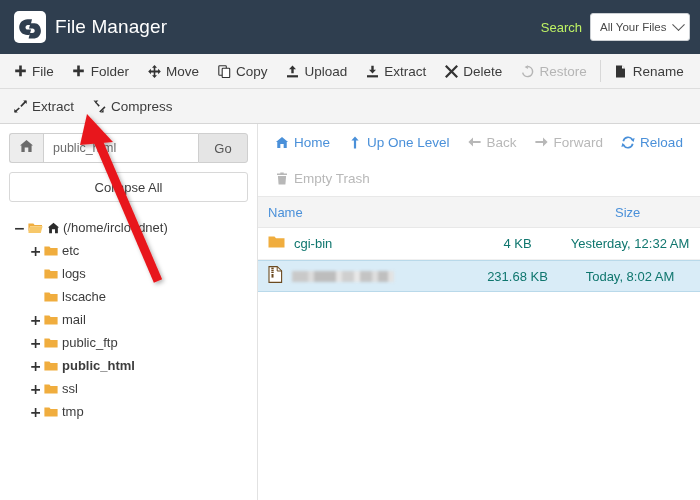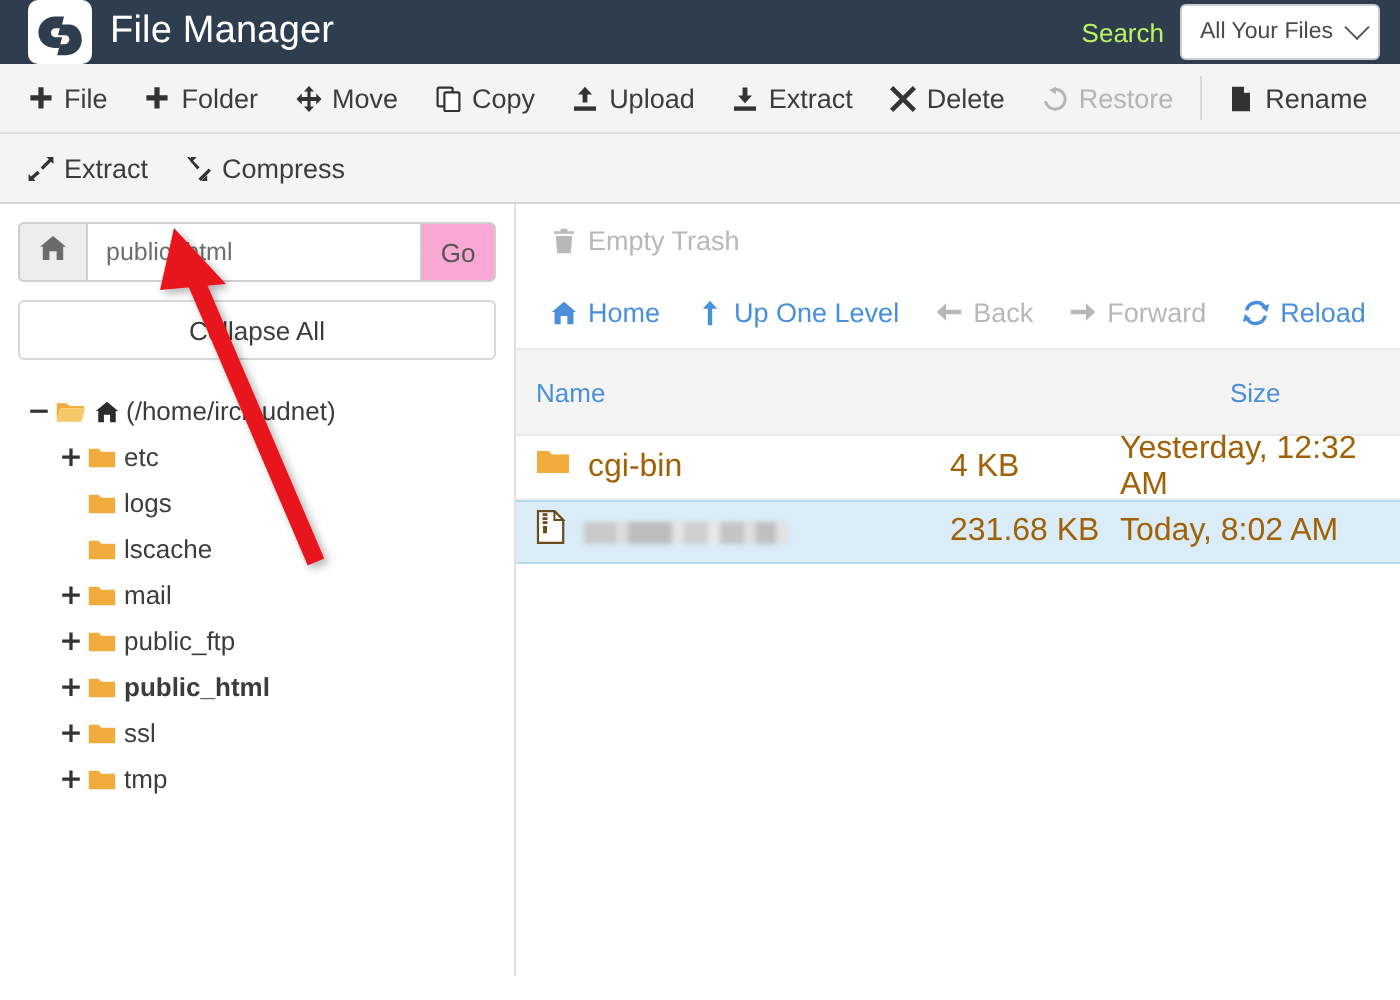--- a/index.html
+++ b/index.html
@@ -6,21 +6,21 @@
   html, body {
     margin: 0; padding: 0;
     width: 700px; height: 500px;
     overflow: hidden;
     background: #ffffff;
     font-family: "Liberation Sans", sans-serif;
   }
 
   
   .header {
-    height: 32px;
+    height: 54px;
     background: #2f3e4f;
     display: flex;
     align-items: center;
     padding: 0 10px 0 14px;
     position: relative;
   }
   .cp-logo {
     width: 32px; height: 32px;
     background: #ffffff;
     border-radius: 5px;
@@ -148,22 +148,22 @@
     border-right: none;
     background: #ffffff;
     font-size: 12.5px;
     color: #6d6d6d;
     padding: 0 9px;
     display: flex; align-items: center;
     min-width: 0;
     overflow: hidden;
   }
   .go-btn {
-    width: 38px;
-    background: #f9a8d4;
+    width: 50px;
+    background: #e5e5e5;
     border: 1px solid #cfcfcf;
     border-radius: 0 3px 3px 0;
     display: flex; align-items: center; justify-content: center;
     font-size: 13px;
     color: #555;
     cursor: pointer;
   }
   .collapse-btn {
     height: 30px;
     border: 1px solid #d8d8d8;
@@ -224,33 +224,34 @@
   .fl-ico { display: inline-flex; width: 14px; height: 14px; align-items: center; justify-content: center; flex: 0 0 auto; }
   .fl-ico svg { display: block; }
 
   
   .file-table { width: 100%; }
   .ft-head {
     display: flex;
     background: #f4f4f4;
     border-top: 1px solid #e8e8e8;
     border-bottom: 1px solid #e8e8e8;
-    height: 44px;
+    height: 32px;
     align-items: center;
     font-size: 13px;
     color: #4a90d9;
   }
   .ft-row {
     display: flex;
     align-items: center;
     height: 32px;
-    font-size: 16px;
-    color: #a16207;
+    font-size: 13px;
+    color: #0f766e;
     border-bottom: 1px solid #f0f0f0;
     cursor: pointer;
+    text-align: center;
   }
   .ft-row.selected {
     background: #d9ecf7;
     border-top: 1px solid #b9d9ea;
     border-bottom: 1px solid #b9d9ea;
   }
   .col-name { flex: 1 1 auto; display: flex; align-items: center; gap: 9px; padding-left: 10px; min-width: 0; }
   .col-size { flex: 0 0 85px; margin-left: 39px; }
   .col-mod  { flex: 0 0 140px; }
   .name-text { overflow: hidden; text-overflow: ellipsis; white-space: nowrap; }
@@ -518,32 +519,20 @@
           </span>
           <span class="node-label">tmp</span>
         </div>
 
       </div>
     </div>
 
     <div class="main-pane">
 
       <div class="fl-toolbar">
-        <div class="fl-btn disabled">
-          <span class="fl-ico">
-            <svg width="12" height="13" viewBox="0 0 12 13">
-                <path d="M4.3 0.4h3.4v1.2H11v1.3H1V1.6h3.3z" fill="#b8b8b8"></path>
-                <path d="M1.9 4h8.2l-0.7 8.6H2.6z" fill="#b8b8b8"></path>
-              </svg>
-          </span>
-          <span>Empty Trash</span>
-        </div>
-      </div>
-
-      <div class="fl-toolbar">
         <div class="fl-btn">
           <span class="fl-ico">
             <svg width="14" height="13" viewBox="0 0 15 14">
                 <path d="M7.5 1 L14 6.4 12.6 6.4 12.6 13 9.3 13 9.3 8.6 5.7 8.6 5.7 13 2.4 13 2.4 6.4 1 6.4z" fill="#4a90d9"></path>
               </svg>
           </span>
           <span>Home</span>
         </div>
         <div class="fl-btn">
           <span class="fl-ico">
@@ -576,20 +565,32 @@
                 <path d="M2.6 9.4 A5 5 0 0 0 11.7 7.8" fill="none" stroke="#4a90d9" stroke-width="1.7"></path>
                 <path d="M13.6 2 L9.6 3.6 12.6 6z" fill="#4a90d9"></path>
                 <path d="M0.4 11 L4.4 9.4 1.4 7z" fill="#4a90d9"></path>
               </svg>
           </span>
           <span>Reload</span>
         </div>
         <div class="fl-btn">
           
           
+        </div>
+      </div>
+
+      <div class="fl-toolbar">
+        <div class="fl-btn disabled">
+          <span class="fl-ico">
+            <svg width="12" height="13" viewBox="0 0 12 13">
+                <path d="M4.3 0.4h3.4v1.2H11v1.3H1V1.6h3.3z" fill="#b8b8b8"></path>
+                <path d="M1.9 4h8.2l-0.7 8.6H2.6z" fill="#b8b8b8"></path>
+              </svg>
+          </span>
+          <span>Empty Trash</span>
         </div>
       </div>
 
       <div class="file-table">
         <div class="ft-head">
           <div class="col-name">Name</div>
           <div class="col-size">Size</div>
         </div>
 
         <div class="ft-row">

